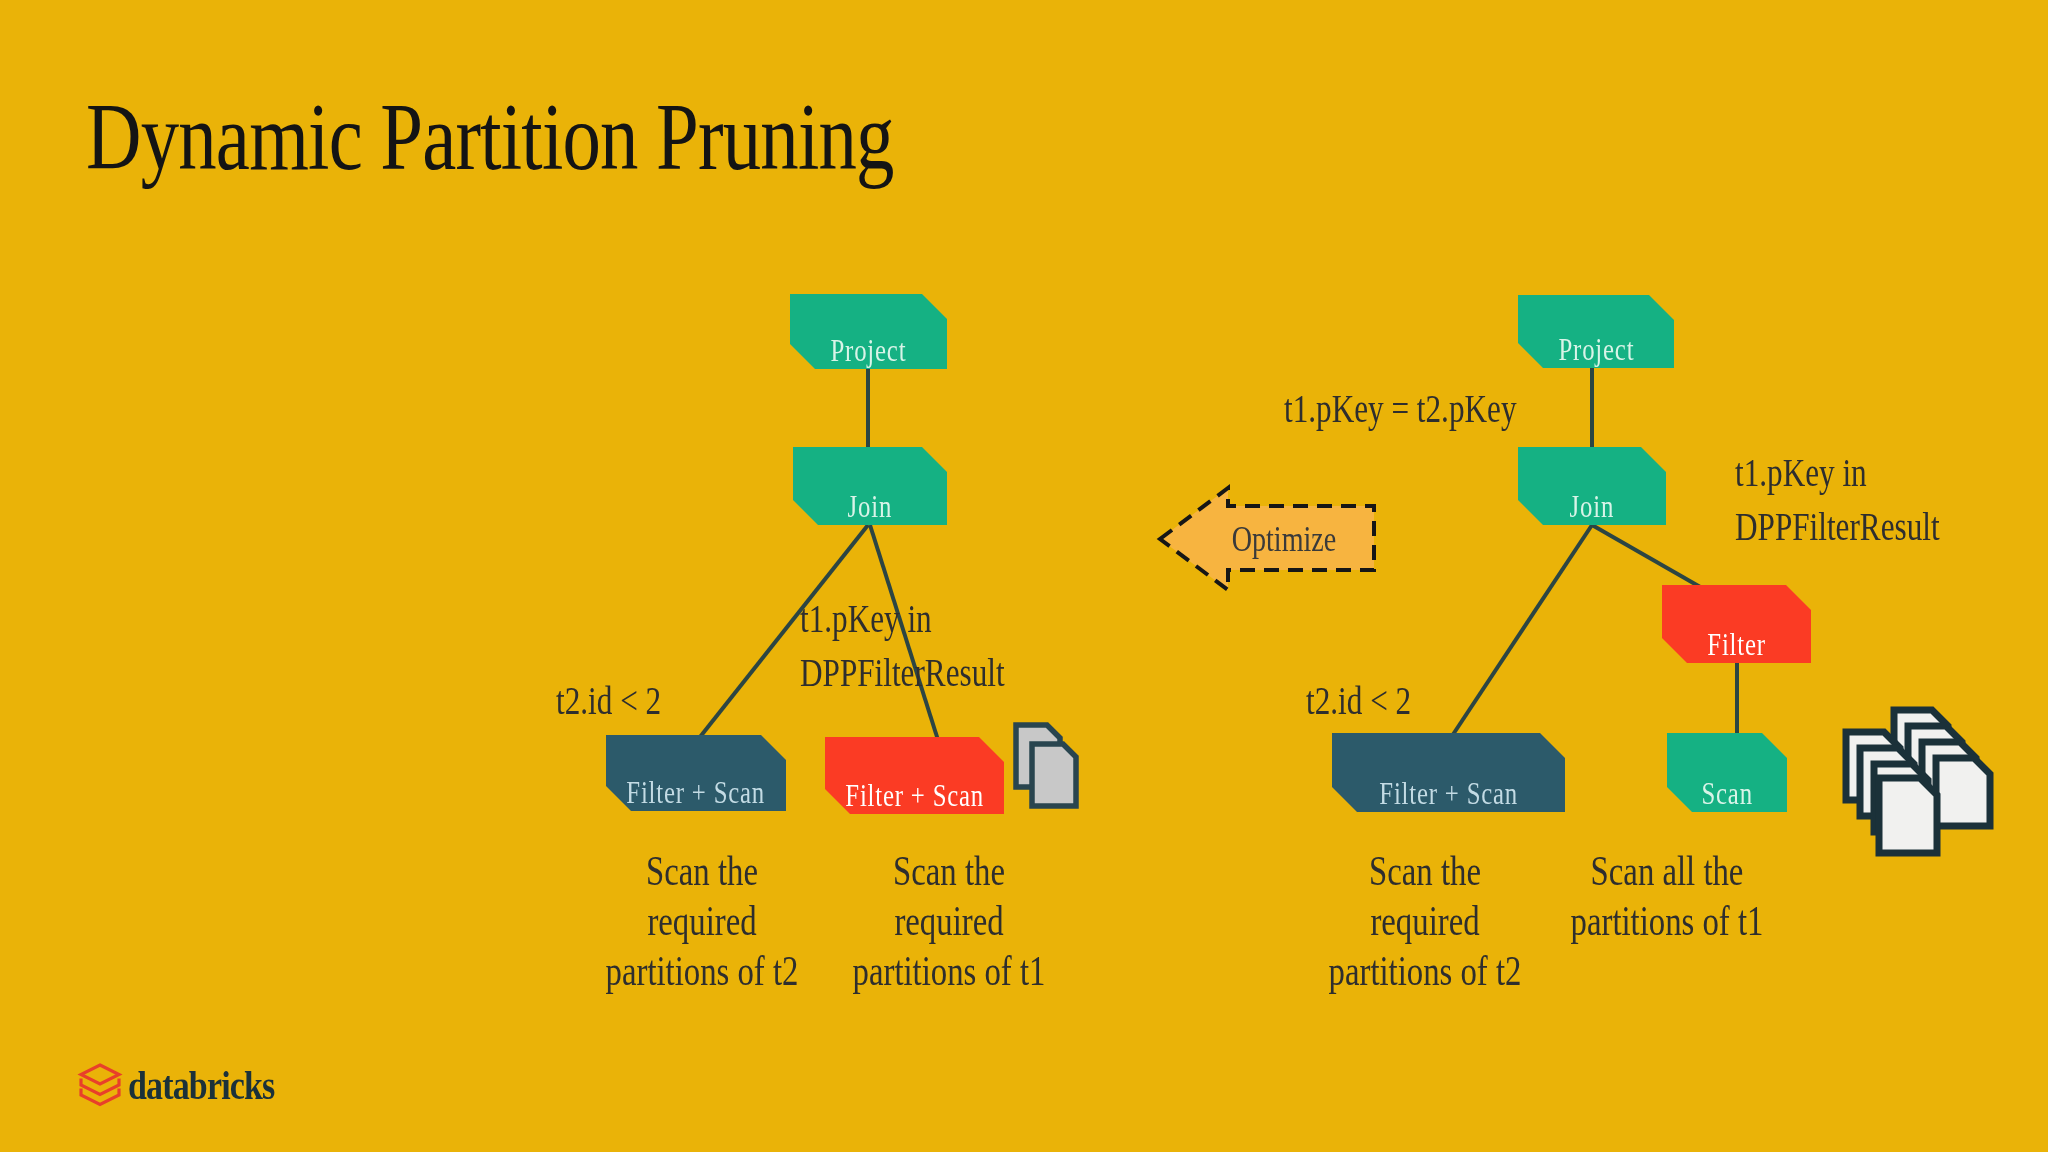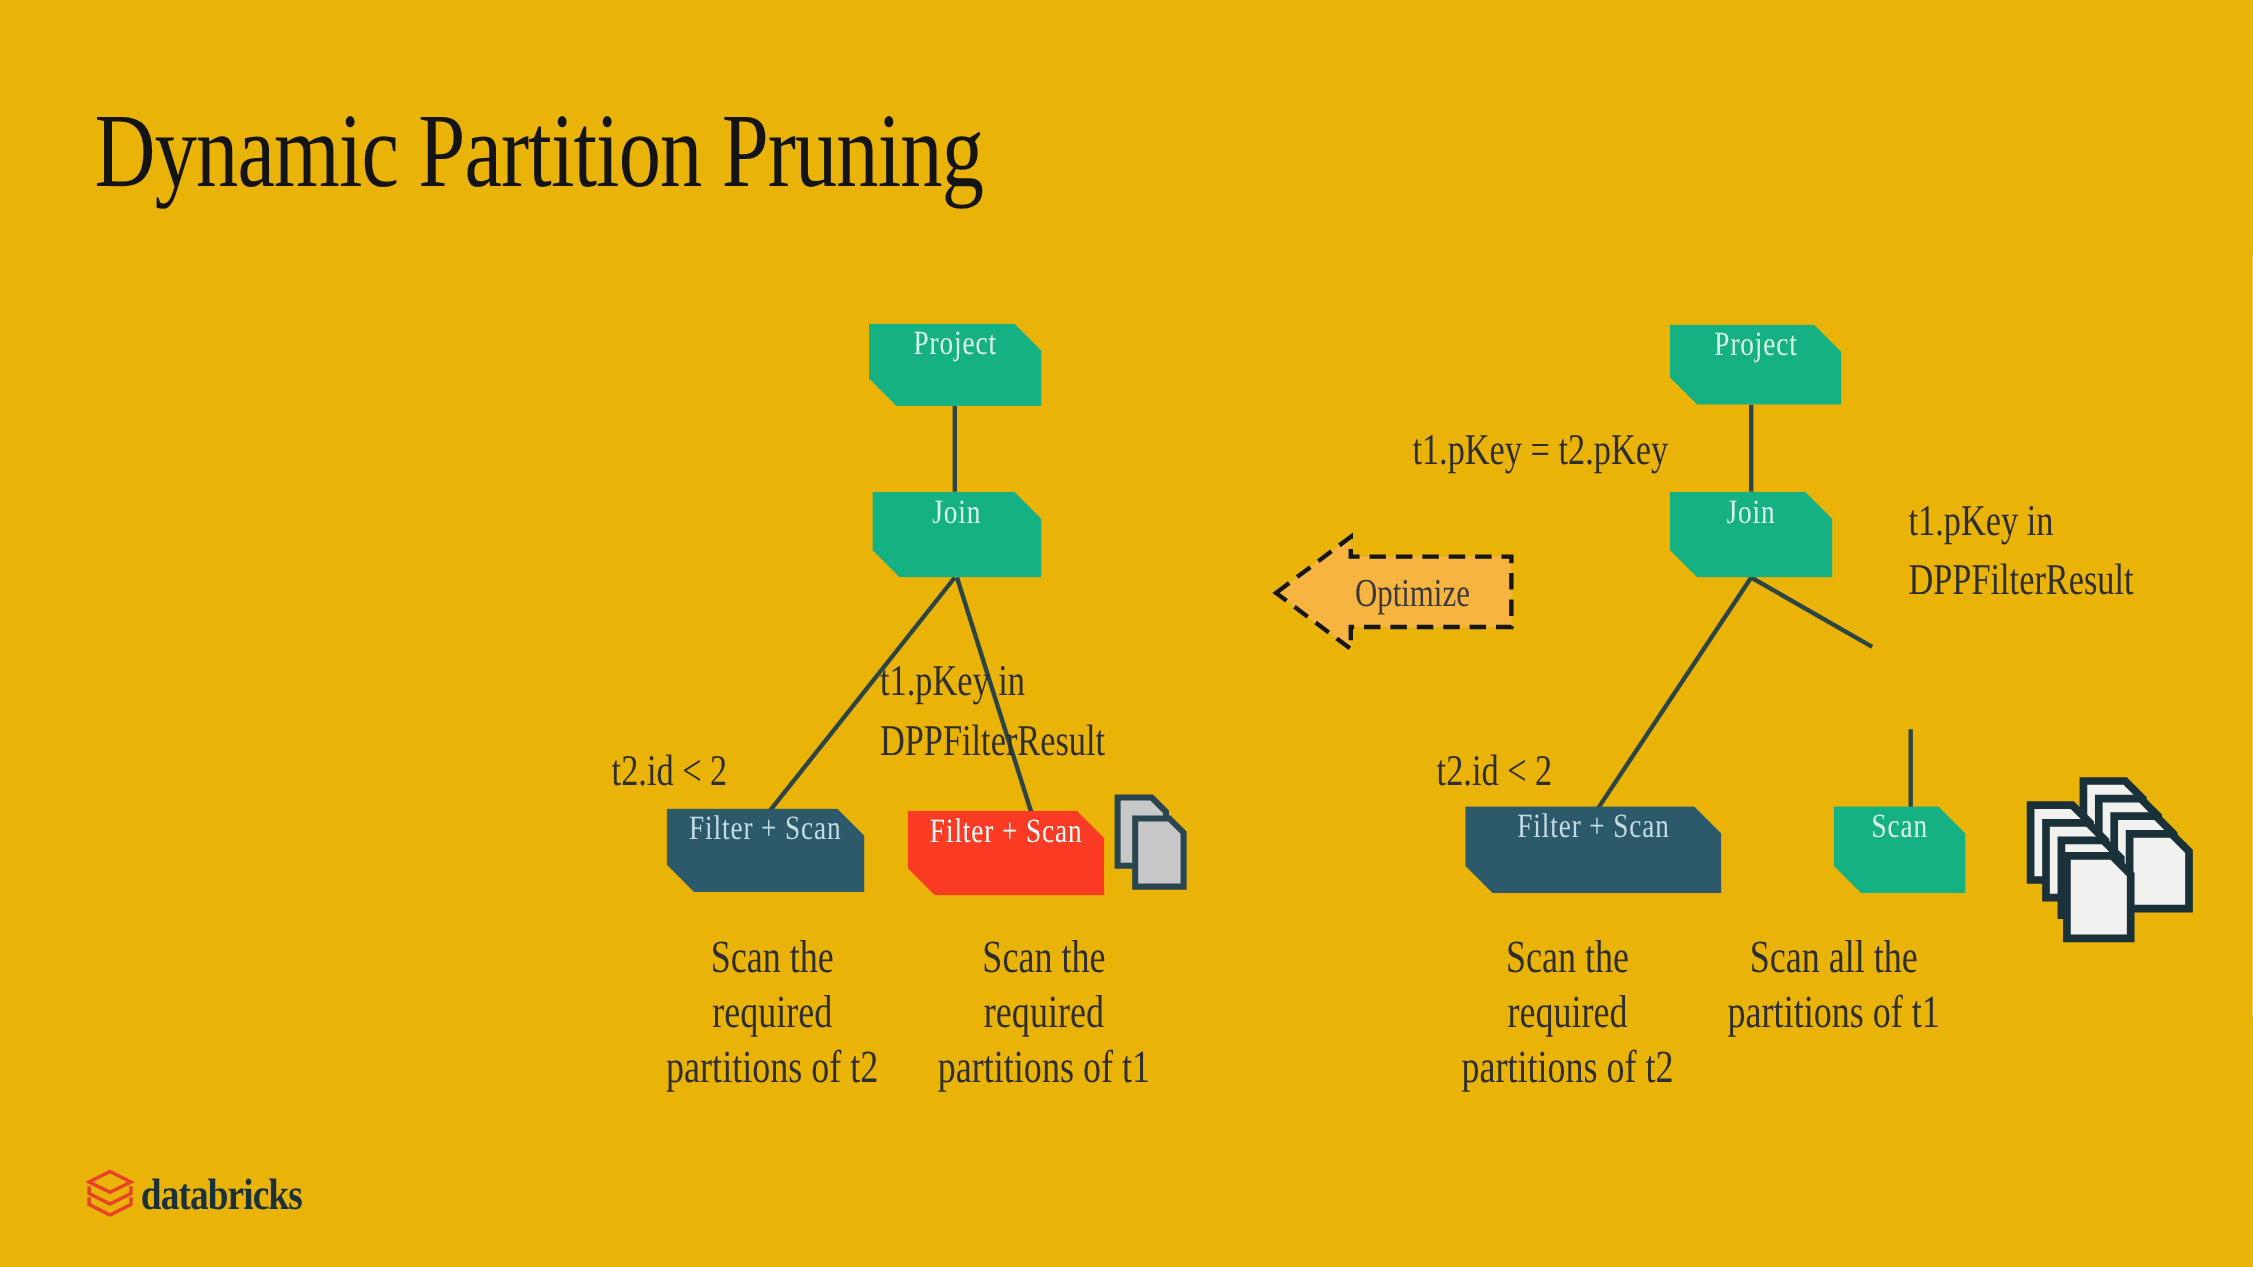--- a/index.html
+++ b/index.html
@@ -10,21 +10,21 @@
   .abs{position:absolute;}
   
   .title{
     left:86px;top:84px;font-size:96px;line-height:1.1;font-weight:400;color:#141414;
     letter-spacing:-1px;transform:scaleX(0.80);transform-origin:left top;white-space:nowrap;z-index:3;
   }
   
   .lines{left:0;top:0;z-index:1;}
   
   .node{
-    z-index:2;display:flex;align-items:flex-start;justify-content:center;
+    z-index:2;display:flex;align-items:flex-end;justify-content:center;
     clip-path:polygon(0 0,calc(100% - 25px) 0,100% 25px,100% 100%,25px 100%,0 calc(100% - 25px));
   }
   .node span{
     font-size:31px;font-weight:300;letter-spacing:1px;white-space:nowrap;
     transform:scaleX(0.80);transform-origin:center center;
   }
   .green{background:#15B183;}   .green span{color:#D9F4E8;}
   .teal{background:#2C5A6A;}    .teal span{color:#C3DBE4;}
   .red{background:#FB3B24;}     .red span{color:#ffffff;}
   
@@ -113,20 +113,23 @@
   </div>
 
   <div class="abs node green" style="left:1518px;top:447px;width:148px;height:78px;">
     <span>Join</span>
   </div>
 
   <div class="abs node teal" style="left:1332px;top:733px;width:233px;height:79px;">
     <span>Filter + Scan</span>
   </div>
 
+  <div class="abs node red" style="left:1662px;top:585px;width:149px;height:78px;">
+    <span>Filter</span>
+  </div>
 
   <div class="abs node green" style="left:1667px;top:733px;width:120px;height:79px;">
     <span>Scan</span>
   </div>
 
   <div class="abs pred" style="left:1306px;top:674px;">t2.id &lt; 2</div>
   <div class="abs pred" style="left:1735px;top:446px;">t1.pKey in
 DPPFilterResult</div>
 
   <div class="abs caption" style="left:1255px;top:846px;">Scan the

